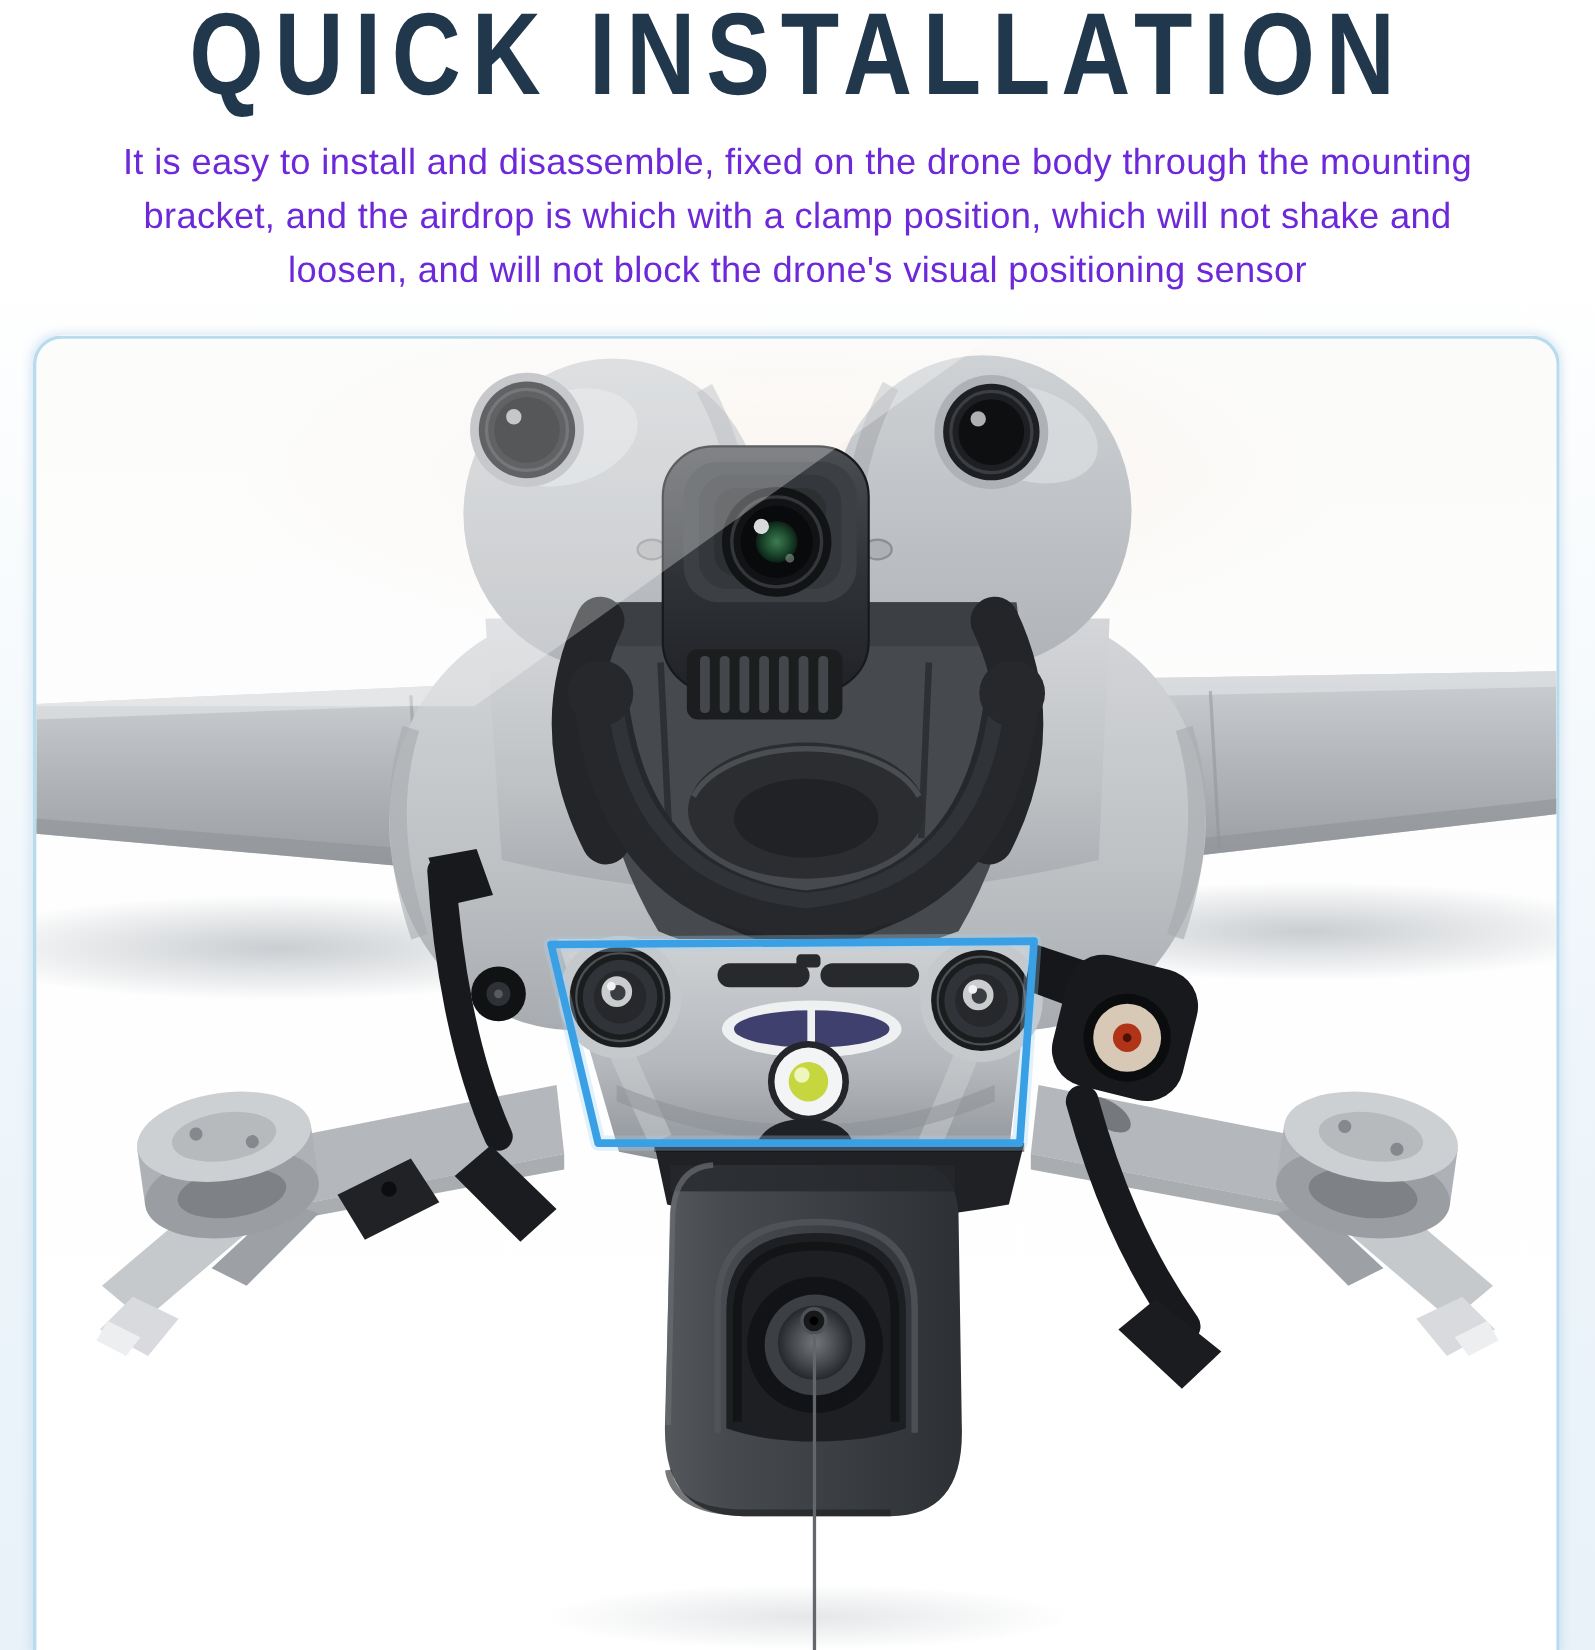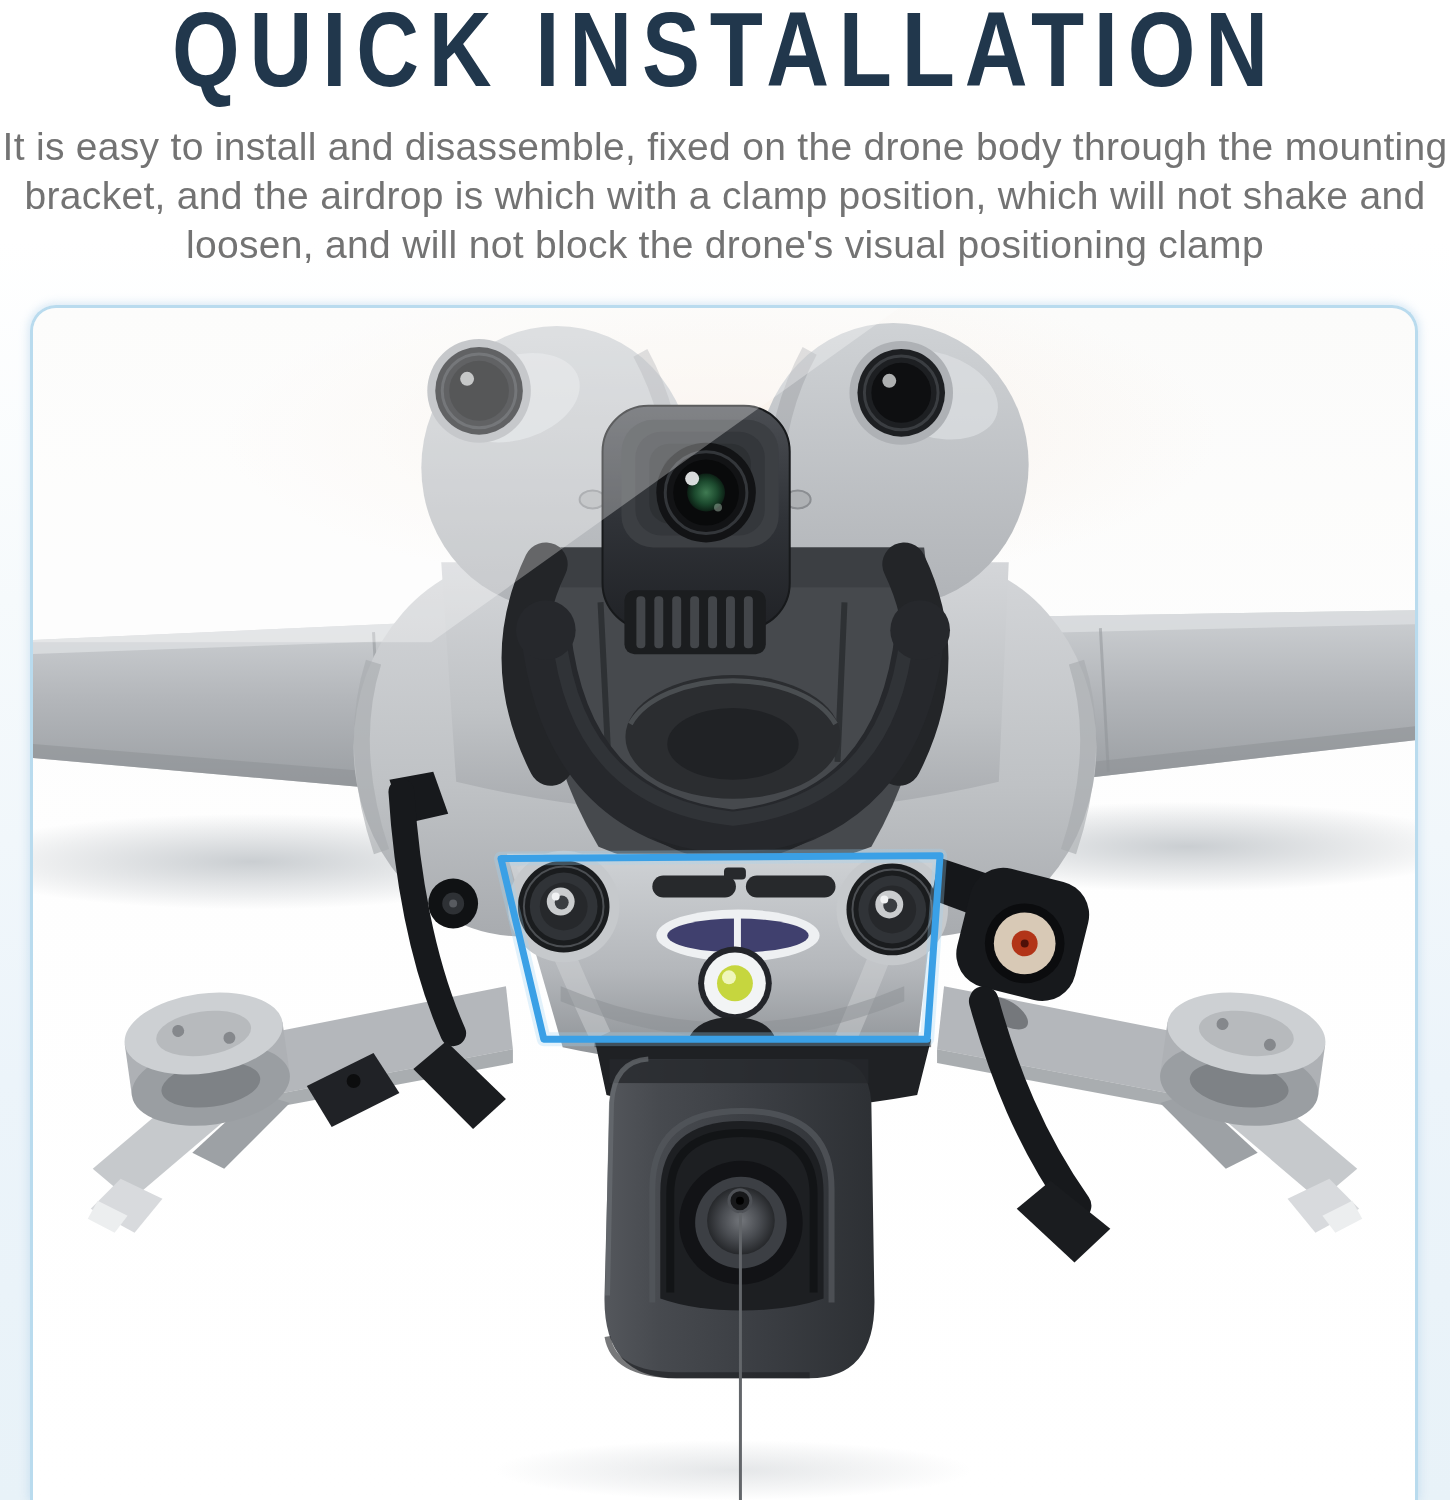--- a/index.html
+++ b/index.html
@@ -9,41 +9,41 @@
     background:linear-gradient(180deg,#ffffff 0%,#ffffff 16%,#f6fafc 40%,#ecf4fa 72%,#e8f2f8 100%);
   }
   .header{position:absolute;left:0;top:0;width:1450px;text-align:center;}
   .title{
     position:absolute;left:0;top:-6px;width:1450px;
     font-size:106px;font-weight:600;color:#21374c;
     letter-spacing:12px;line-height:1.05;white-space:nowrap;
     transform:scaleX(0.82);transform-origin:50% 0;
   }
   .desc{position:absolute;left:0;top:122px;width:1450px;
-    font-size:39px;color:#737373;letter-spacing:.3px;}
+    font-size:33px;color:#6d28d9;letter-spacing:.3px;}
   .desc div{line-height:49px;white-space:nowrap;}
   .photo-panel{
     position:absolute;left:30px;top:305px;width:1388px;height:1195px;
     box-sizing:border-box;border:3px solid #b9dbee;border-bottom:none;
     border-radius:26px 26px 0 0;
     background:linear-gradient(180deg,#fbfbfa 0%,#fefefe 45%,#ffffff 100%);
     box-shadow:0 0 9px 2px rgba(172,206,233,.45);
     overflow:hidden;
   }
   .photo-panel svg{display:block;width:100%;height:100%;}
 </style>
 </head>
 <body>
 
 <div class="header">
   <div class="title">QUICK INSTALLATION</div>
   <div class="desc">
     <div>It is easy to install and disassemble, fixed on the drone body through the mounting</div>
     <div>bracket, and the airdrop is which with a clamp position, which will not shake and</div>
-    <div>loosen, and will not block the drone's visual positioning clamp</div>
+    <div>loosen, and will not block the drone's visual positioning sensor</div>
   </div>
 </div>
 
 <div class="photo-panel">
 <svg viewBox="30 305 1388 1195" preserveAspectRatio="none" role="img" aria-label="Bottom view of a gray quadcopter drone with an airdrop release device clamped under its belly, mounting area outlined in blue, release line hanging down">
   <defs>
     <linearGradient id="gArm" x1="0" y1="0" x2="0" y2="1">
       <stop offset="0" stop-color="#cdd0d3"></stop>
           <stop offset=".45" stop-color="#b3b6ba"></stop>
           <stop offset="1" stop-color="#989ca0"></stop>

